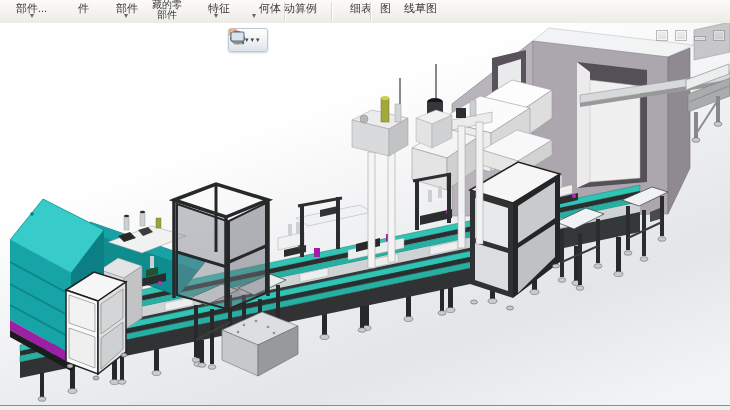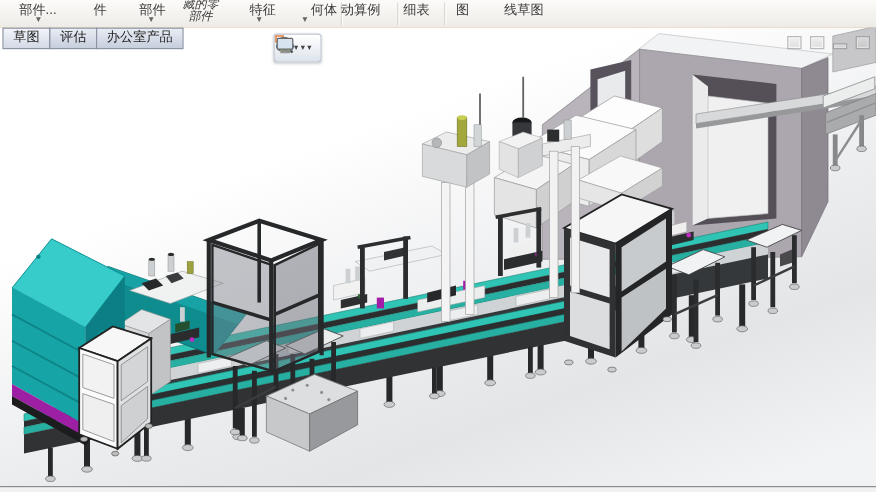--- a/index.html
+++ b/index.html
@@ -1,23 +1,23 @@
 <!DOCTYPE html>
 <html><head>
 <meta charset="utf-8">
 <style>
   html,body{margin:0;padding:0;background:#666;}
   .screen{position:relative;width:730px;height:410px;overflow:hidden;
-    font-family:"Liberation Sans",sans-serif;background:#f97316;}
+    font-family:"Liberation Sans",sans-serif;background:#7f1d1d;}
 
   
   .ribbon{position:absolute;top:0;left:0;right:0;height:23px;
     background:linear-gradient(#fcfbf9,#edebe6);border-bottom:1px solid #d5d2cb;}
   .ritem{position:absolute;top:1px;font-size:11px;color:#3b3b3b;white-space:nowrap;cursor:default;}
-  .ritem.two{top:0;font-size:10px;line-height:10px;text-align:center;font-style:italic;}
+  .ritem.two{top:0;font-size:10px;line-height:10px;text-align:center;}
   .rcaret{position:absolute;top:12px;font-size:8px;color:#666;line-height:8px;}
   .rcaret::after{content:"▾";}
   .rsep{position:absolute;top:2px;height:19px;width:1px;background:#dbd8d1;box-shadow:1px 0 0 #fff;}
 
   
   .tabs{position:absolute;top:23px;left:2px;display:flex;z-index:30;}
   .tab{font-size:11px;line-height:13px;padding:1px 8px 2px;color:#1e1e1e;
     background:linear-gradient(#e9edf4,#c6cedd);border:1px solid #8b94a5;margin-right:-1px;cursor:pointer;}
   .tab:first-child{background:linear-gradient(#f2f5fa,#d3dae6);}
 
@@ -56,31 +56,26 @@
     <span class="ritem" style="left:116px">部件</span>
     <span class="rcaret" style="left:124px"></span>
     <span class="ritem two" style="left:152px"><span>藏的零</span><br><span>部件</span></span>
     <span class="ritem" style="left:208px">特征</span>
     <span class="rcaret" style="left:214px"></span>
     <span class="ritem" style="left:259px">何体</span>
     <span class="rcaret" style="left:252px"></span>
     <span class="rsep" style="left:284px"></span>
     <span class="ritem" style="left:284px">动算例</span>
     <span class="rsep" style="left:331px"></span>
-    <span class="ritem" style="left:336px">细表</span>
+    <span class="ritem" style="left:350px">细表</span>
     <span class="rsep" style="left:370px"></span>
     <span class="ritem" style="left:380px">图</span>
-    <span class="ritem" style="left:420px">线草图</span>
+    <span class="ritem" style="left:404px">线草图</span>
   </div>
 
-  <div class="tabs">
-    <div class="tab">草图</div>
-    <div class="tab">评估</div>
-    <div class="tab">办公室产品</div>
-  </div>
 
   <div class="viewport">
 
     <div class="hud">
       <svg class="hicon" viewBox="0 0 17 17">
           <circle cx="7" cy="7" r="4.4" fill="#dce9f6" stroke="#4a6f9b" stroke-width="1.4"></circle>
           <line x1="10.4" y1="10.4" x2="14" y2="14" stroke="#5b5b5b" stroke-width="2"></line>
         </svg>
       <svg class="hicon" viewBox="0 0 17 17">
           <rect x="1" y="1" width="6" height="5" fill="none" stroke="#e07b39" stroke-width="1.2"></rect>

